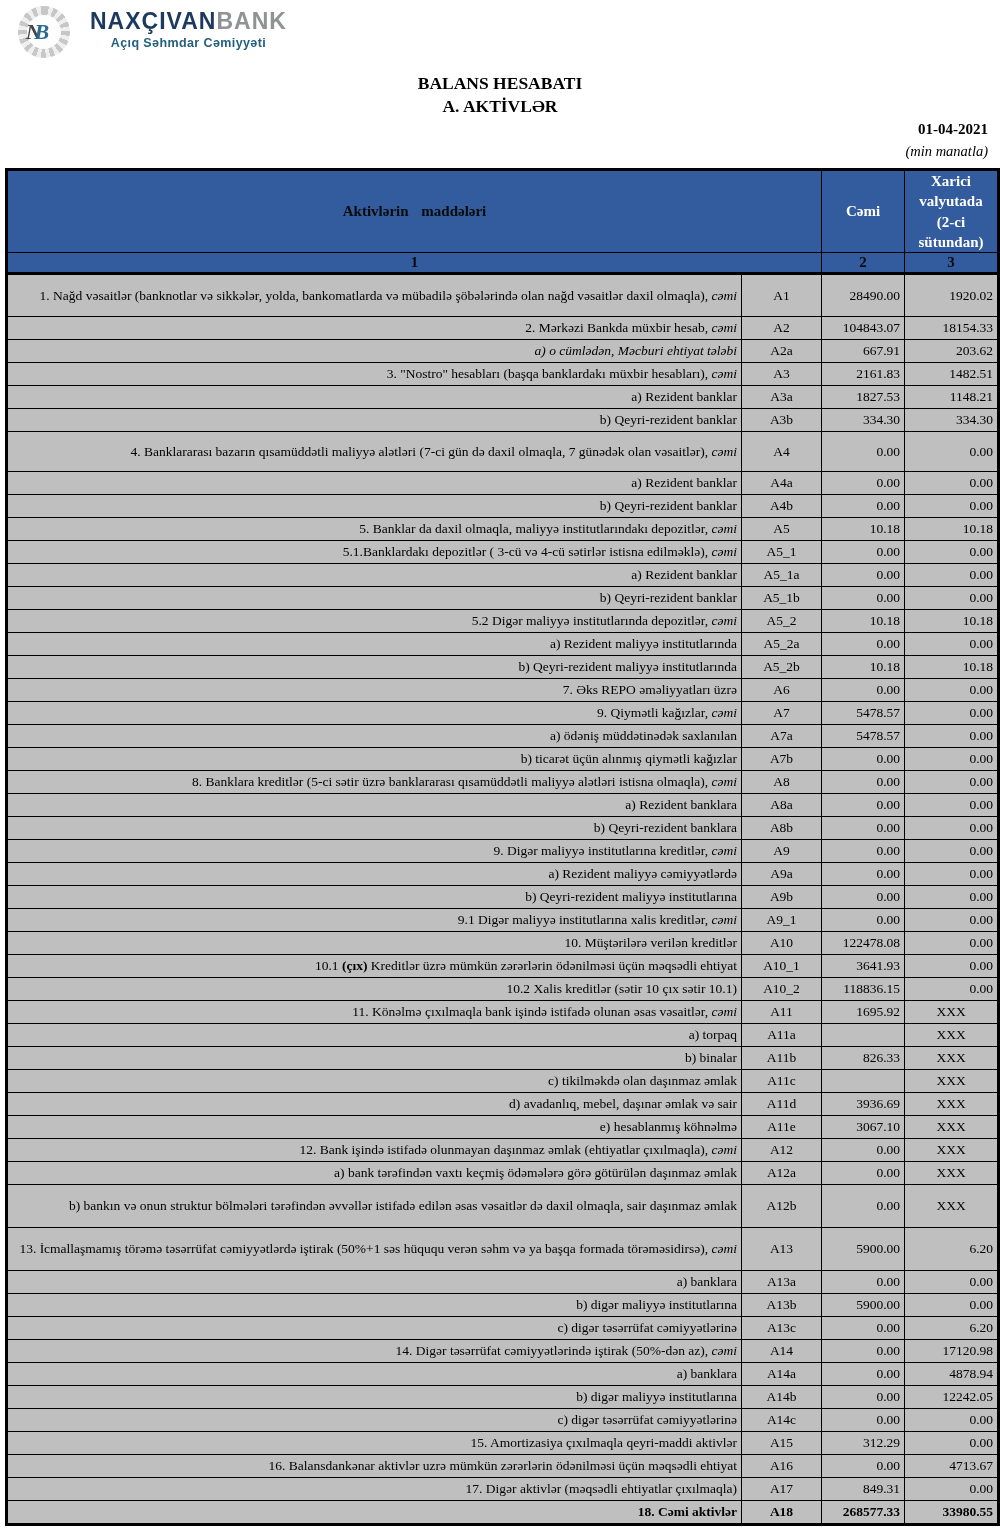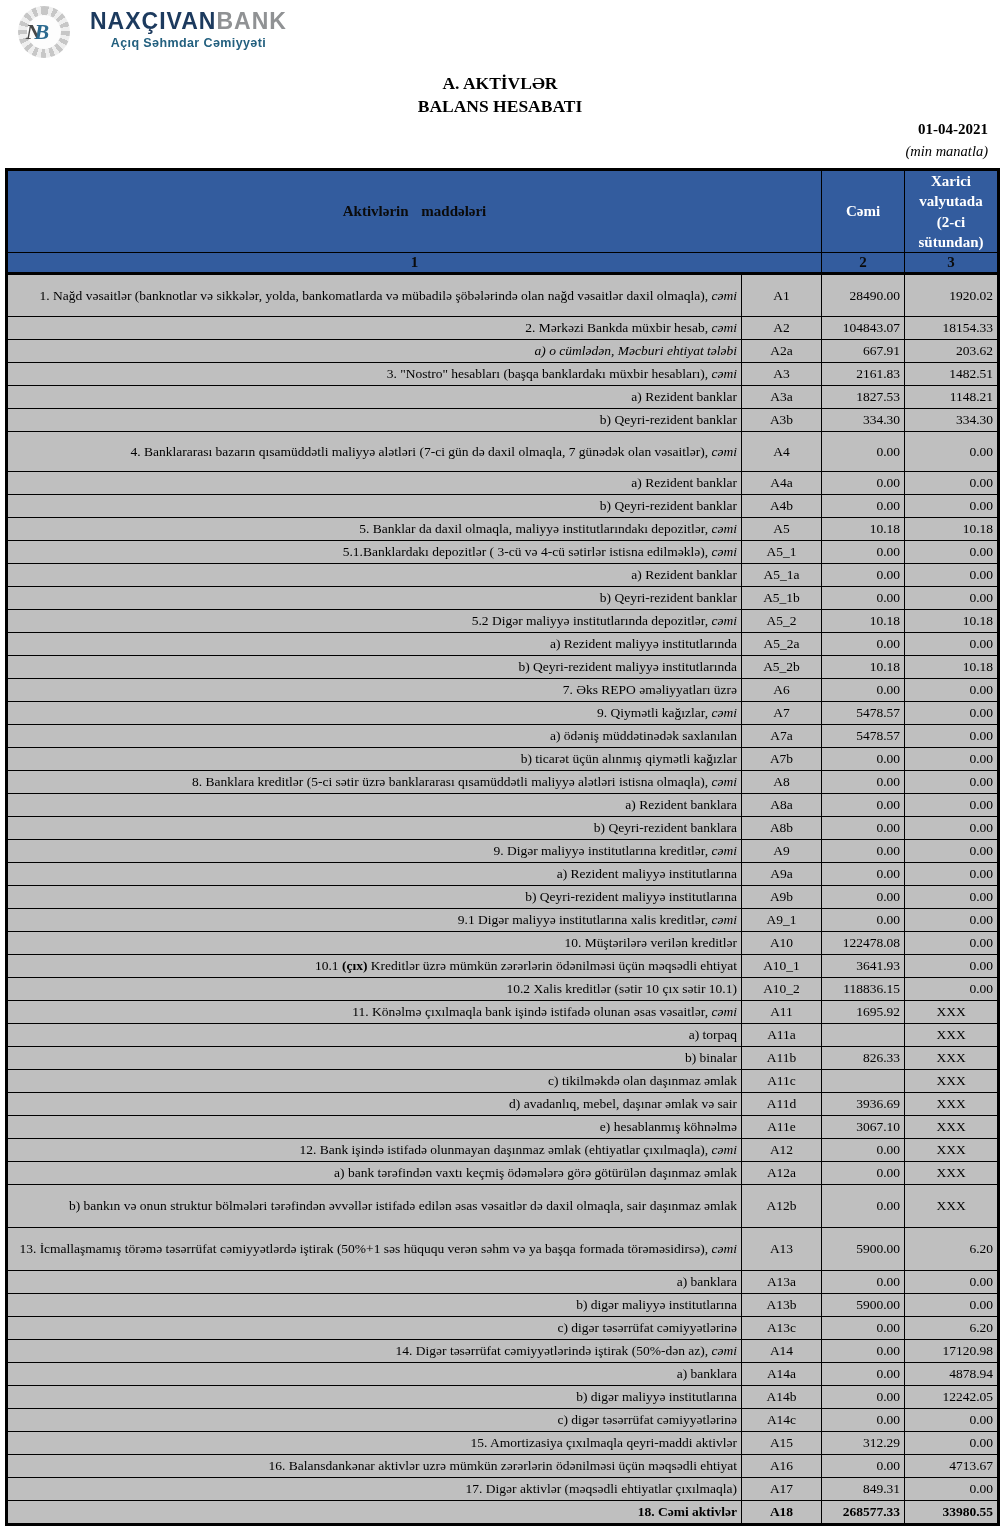--- a/index.html
+++ b/index.html
@@ -72,22 +72,22 @@
         <span class="seal-mono"><span class="mono-n">N</span><span class="mono-b">B</span></span>
       </div>
     </div>
     <div class="brand-text">
       <div class="brand-name"><span class="navy">NAXÇIVAN</span><span class="graytxt">BANK</span></div>
       <div class="brand-sub">Açıq Səhmdar Cəmiyyəti</div>
     </div>
   </div>
 
   <div class="doc-title">
+    <div>BALANS HESABATI</div>
     <div>A. AKTİVLƏR</div>
-    <div>BALANS HESABATI</div>
   </div>
 
   <div class="meta">
     <div class="meta-date">01-04-2021</div>
     <div class="meta-unit">(min manatla)</div>
   </div>
 
   <table class="assets">
     <colgroup>
       <col style="width:735px">
@@ -246,21 +246,21 @@
           <td class="val">0.00</td>
           <td class="val">0.00</td>
         </tr>
         <tr>
           <td class="desc"><span>9. Digər maliyyə institutlarına kreditlər, </span><span class="seg-i">cəmi</span></td>
           <td class="code">A9</td>
           <td class="val">0.00</td>
           <td class="val">0.00</td>
         </tr>
         <tr>
-          <td class="desc ind"><span>a) Rezident maliyyə institutlarına</span></td>
+          <td class="desc ind"><span>a) Rezident maliyyə cəmiyyətlərdə</span></td>
           <td class="code">A9a</td>
           <td class="val">0.00</td>
           <td class="val">0.00</td>
         </tr>
         <tr>
           <td class="desc ind"><span>b) Qeyri-rezident maliyyə institutlarına</span></td>
           <td class="code">A9b</td>
           <td class="val">0.00</td>
           <td class="val">0.00</td>
         </tr>

